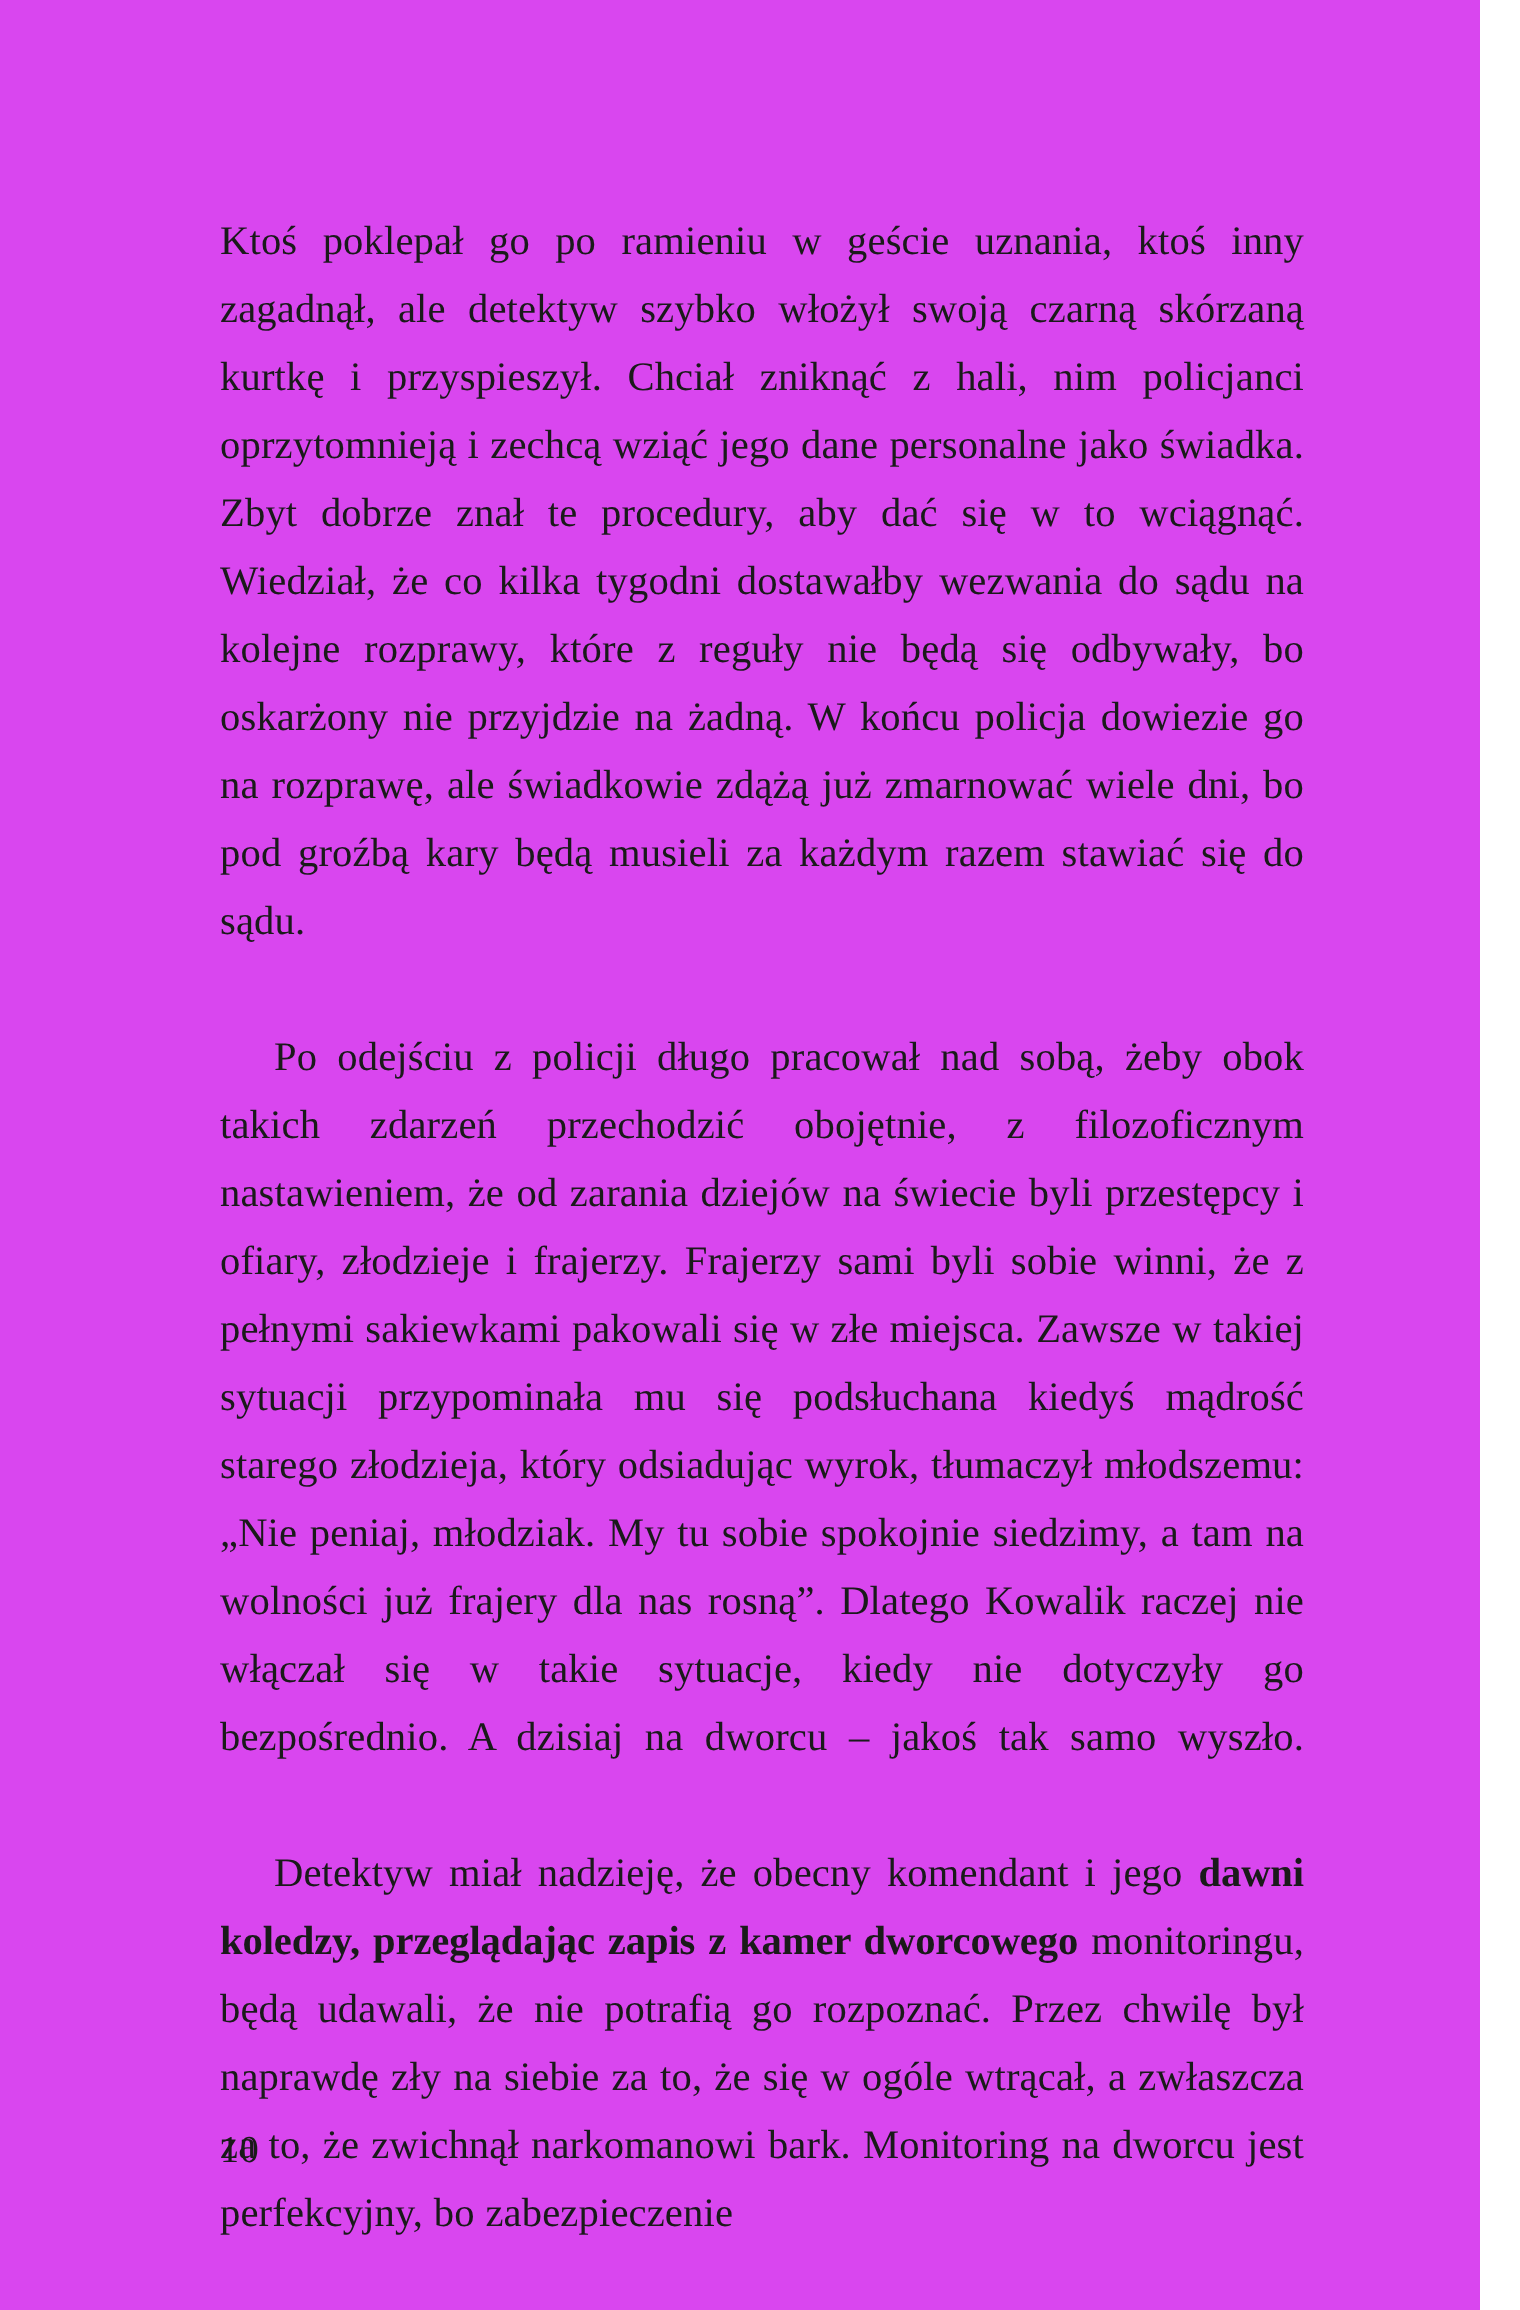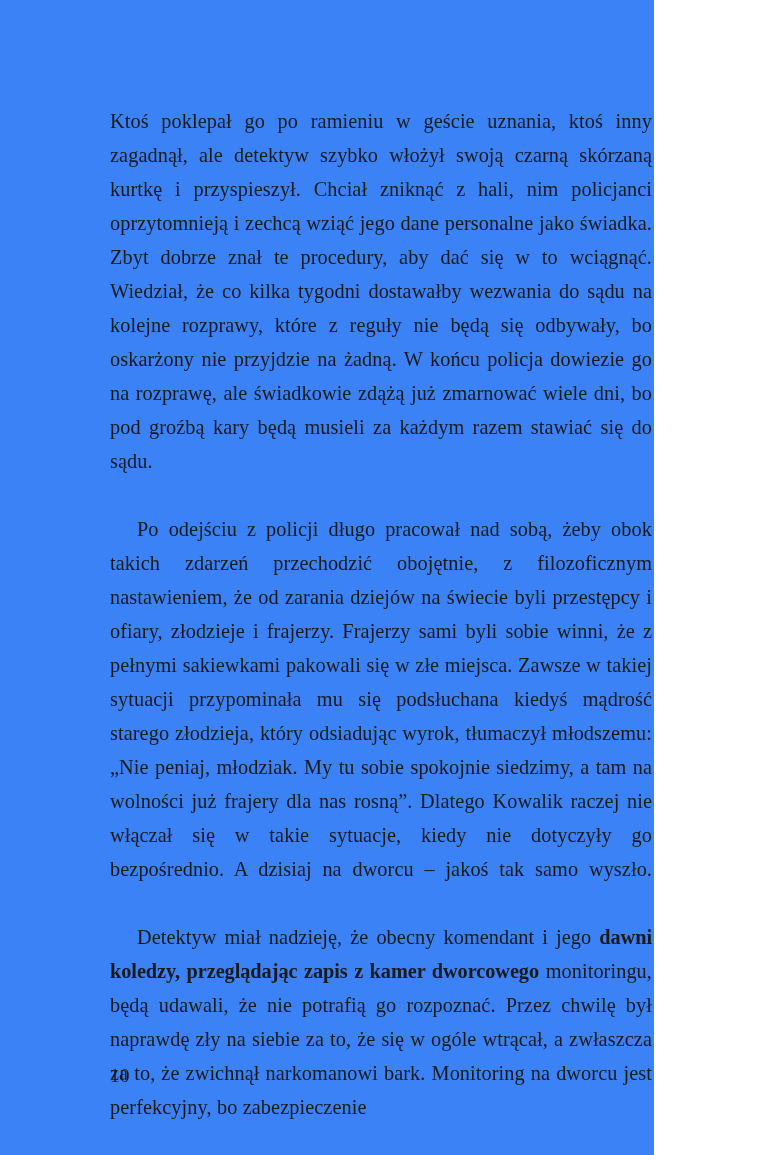--- a/index.html
+++ b/index.html
@@ -3,23 +3,23 @@
 <meta charset="utf-8">
 <title>Page 10</title>
 <style>
   html, body {
     margin: 0;
     padding: 0;
     background: #ffffff;
   }
   .page {
     position: relative;
-    width: 654px;
+    width: 740px;
     height: 1155px;
-    background: #3b82f6;
+    background: #d946ef;
     overflow: hidden;
     box-sizing: border-box;
   }
   .text-block {
     position: absolute;
     left: 110px;
     top: 104px;
     width: 542px;
   }
   .para {

